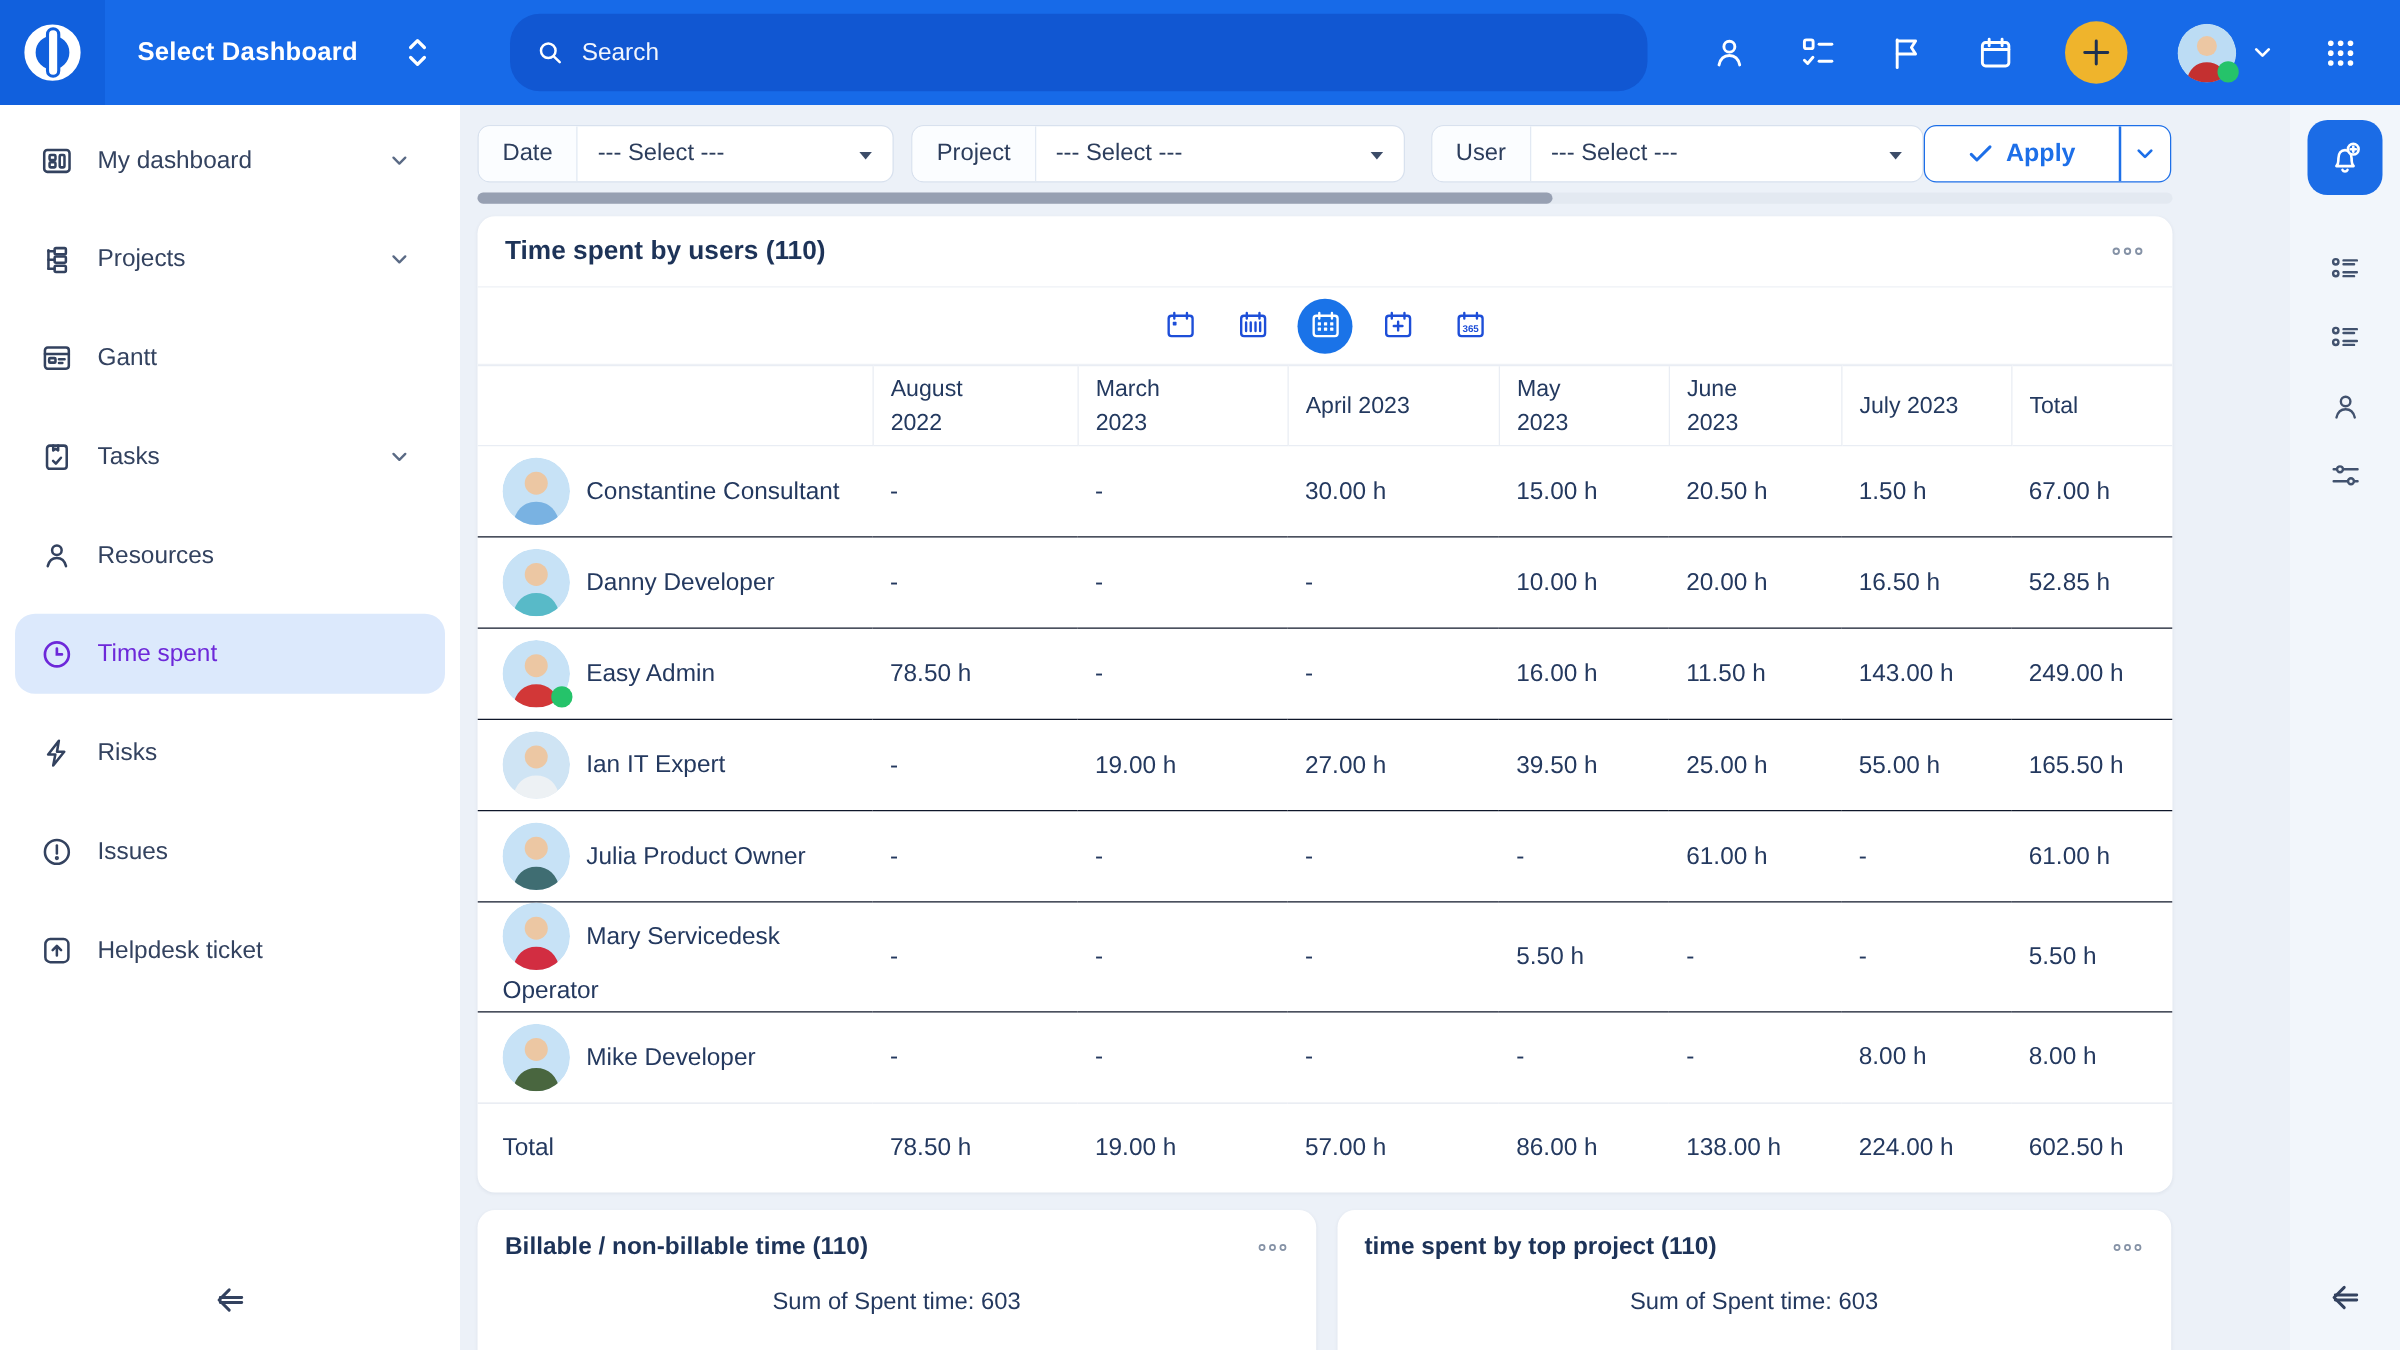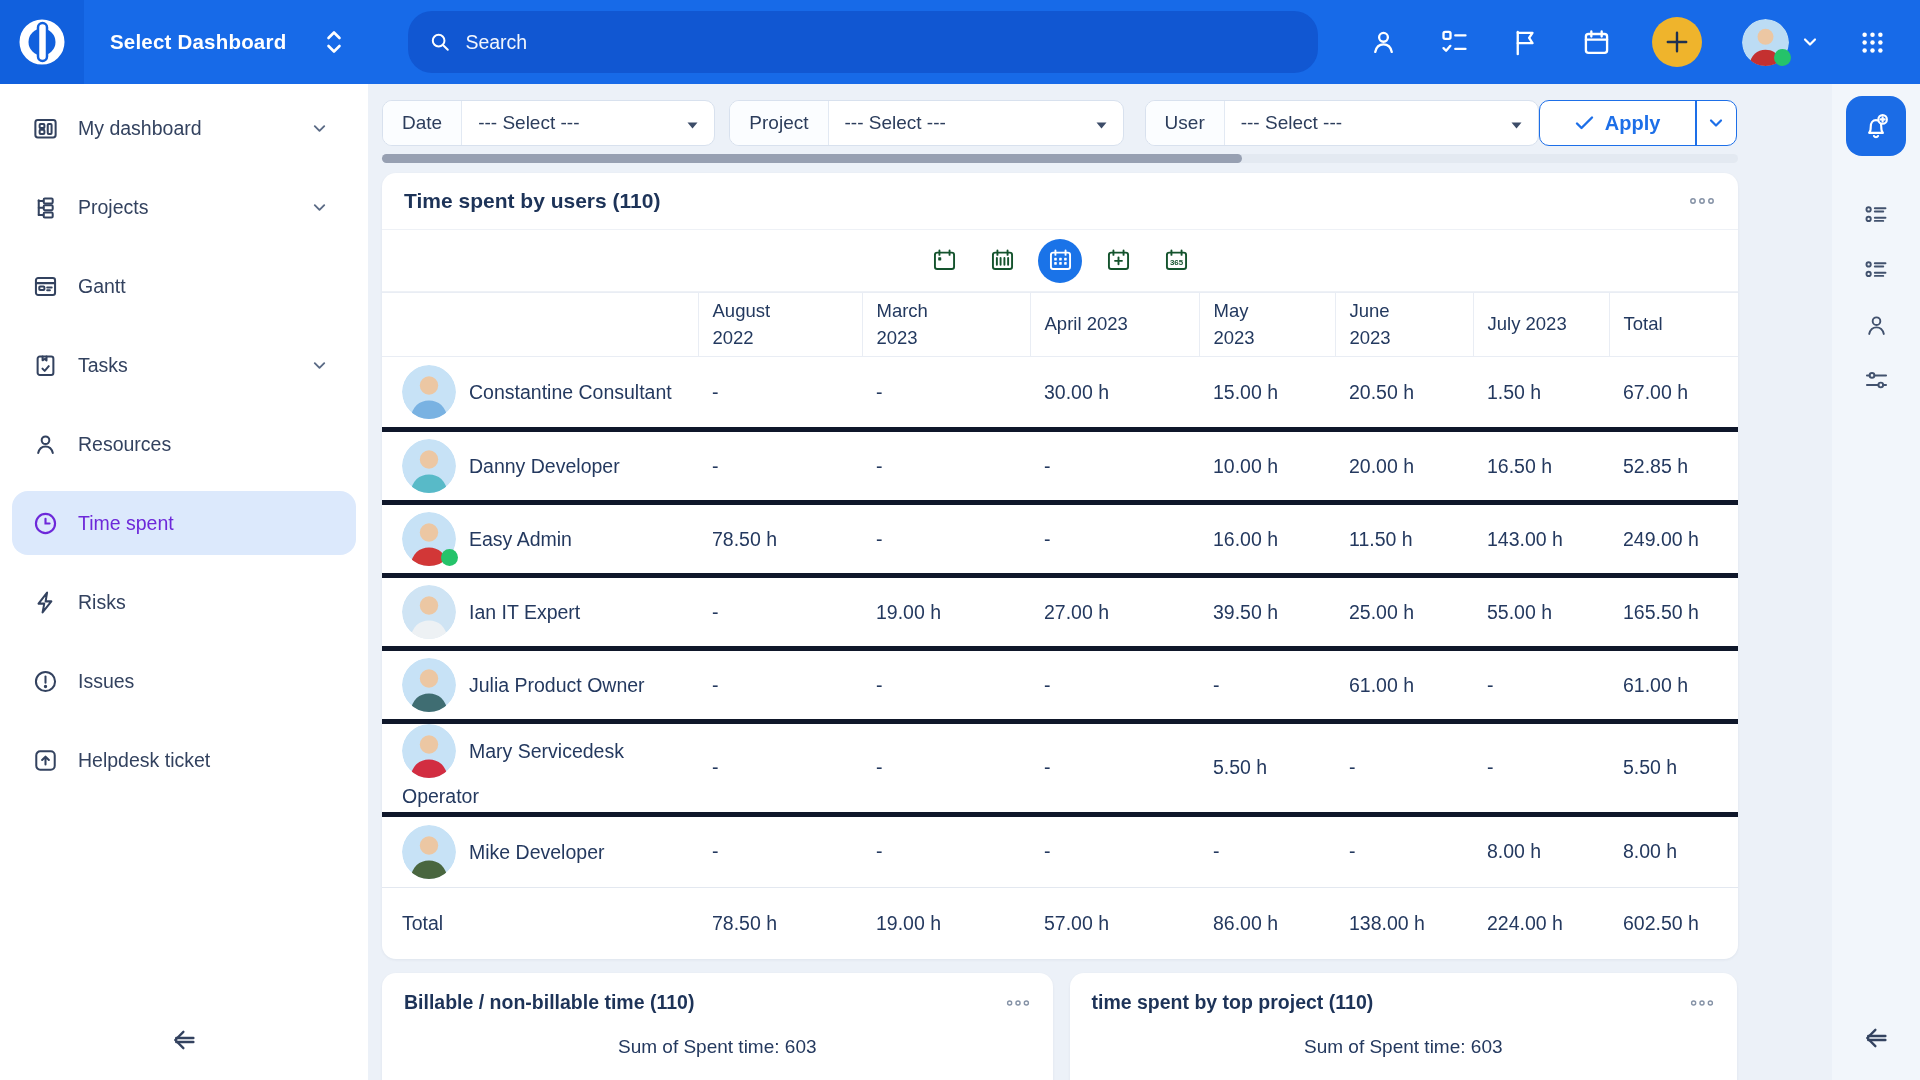--- a/index.html
+++ b/index.html
@@ -55,28 +55,28 @@
   
   .hscroll { margin-top:8px; height:9px; width:1356px; background:#e3e9f1; border-radius:5px; position:relative; }
   .hscroll .thumb { position:absolute; left:0; top:0; height:9px; width:860px; background:#97a0b2; border-radius:5px; }
 
   
   .panel { margin-top:10px; width:1356px; background:#fff; border-radius:14px; box-shadow:0 1px 3px rgba(20,35,70,.06); overflow:hidden; }
   .panel-head { height:57px; display:flex; align-items:center; justify-content:space-between; padding:0 22px; border-bottom:1px solid #eef1f6; }
   .panel-title { font-size:21px; font-weight:700; color:#1d3358; }
   .kebab { background:none; border:none; cursor:pointer; display:flex; align-items:center; }
   .cal-toolbar { height:62px; display:flex; align-items:center; justify-content:center; gap:14px; border-bottom:1px solid #eef1f6; }
-  .cal-btn { width:44px; height:44px; border-radius:50%; border:none; background:transparent; color:#14532d; display:flex; align-items:center; justify-content:center; cursor:pointer; }
+  .cal-btn { width:44px; height:44px; border-radius:50%; border:none; background:transparent; color:#1d4ed8; display:flex; align-items:center; justify-content:center; cursor:pointer; }
   .cal-btn.active { background:#1a73e8; color:#fff; }
 
   table.ts { width:1356px; border-collapse:collapse; table-layout:fixed; }
   table.ts th { height:64px; text-align:left; font-weight:500; font-size:18.5px; color:#23395f; padding-left:14px; border-top:1px solid #e9edf4; border-bottom:1px solid #e9edf4; vertical-align:middle; }
   table.ts th + th { border-left:1px solid #e9edf4; }
   table.ts th .hwrap { white-space:pre-line; line-height:1.45; display:inline-block; }
-  table.ts tbody td { height:73px; font-size:19.5px; color:#24395f; padding-left:14px; border-bottom:5px solid #0f172a; vertical-align:middle; }
+  table.ts tbody td { height:73px; font-size:19.5px; color:#24395f; padding-left:14px; border-bottom:1px solid #0f172a; vertical-align:middle; }
   table.ts tbody tr:last-child td { border-bottom:none; }
   table.ts td.name-cell { padding-left:20px; line-height:1.65; }
   .avatar { display:inline-block; position:relative; width:54px; height:54px; margin-right:13px; vertical-align:middle; }
   .avatar svg { width:54px; height:54px; display:block; border-radius:50%; }
   .uname { vertical-align:middle; }
   table.ts tfoot td { height:72px; font-size:19.5px; color:#24395f; padding-left:14px; border-top:1px solid #e3e8f0; vertical-align:middle; }
   table.ts tfoot td:first-child { padding-left:20px; }
 
   
   .bottom-row { display:flex; margin-top:14px; gap:17px; }

